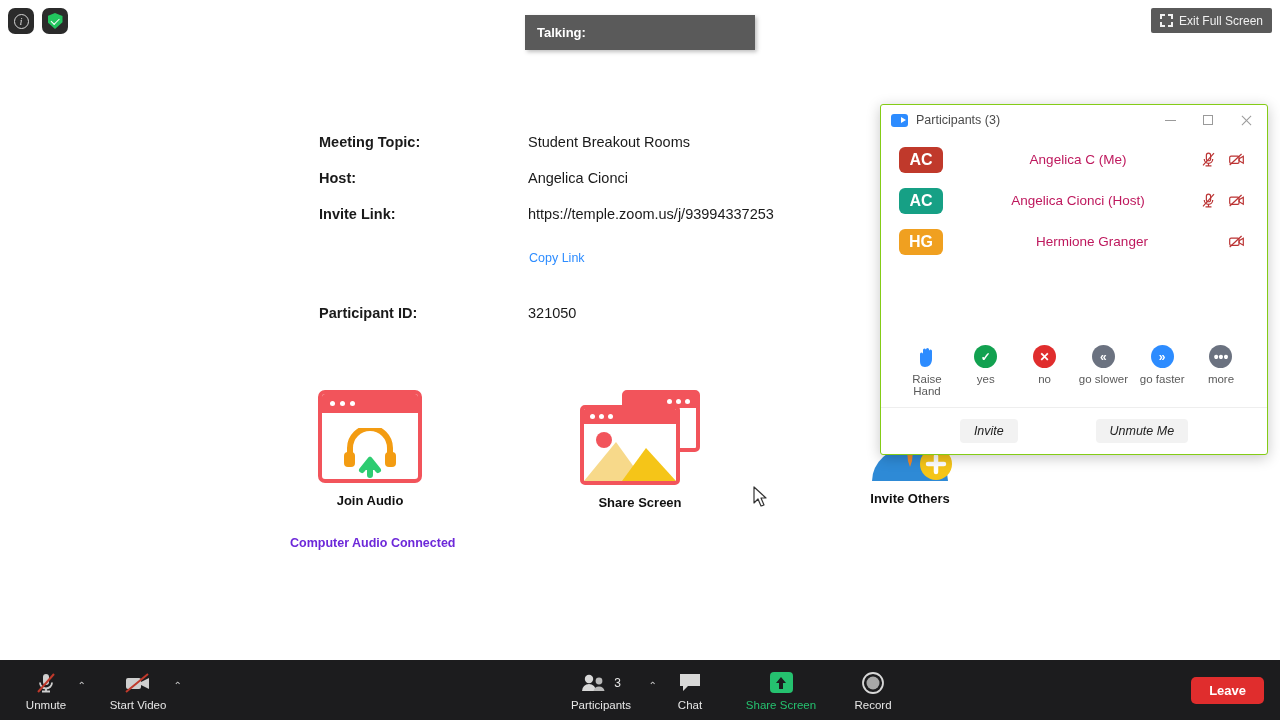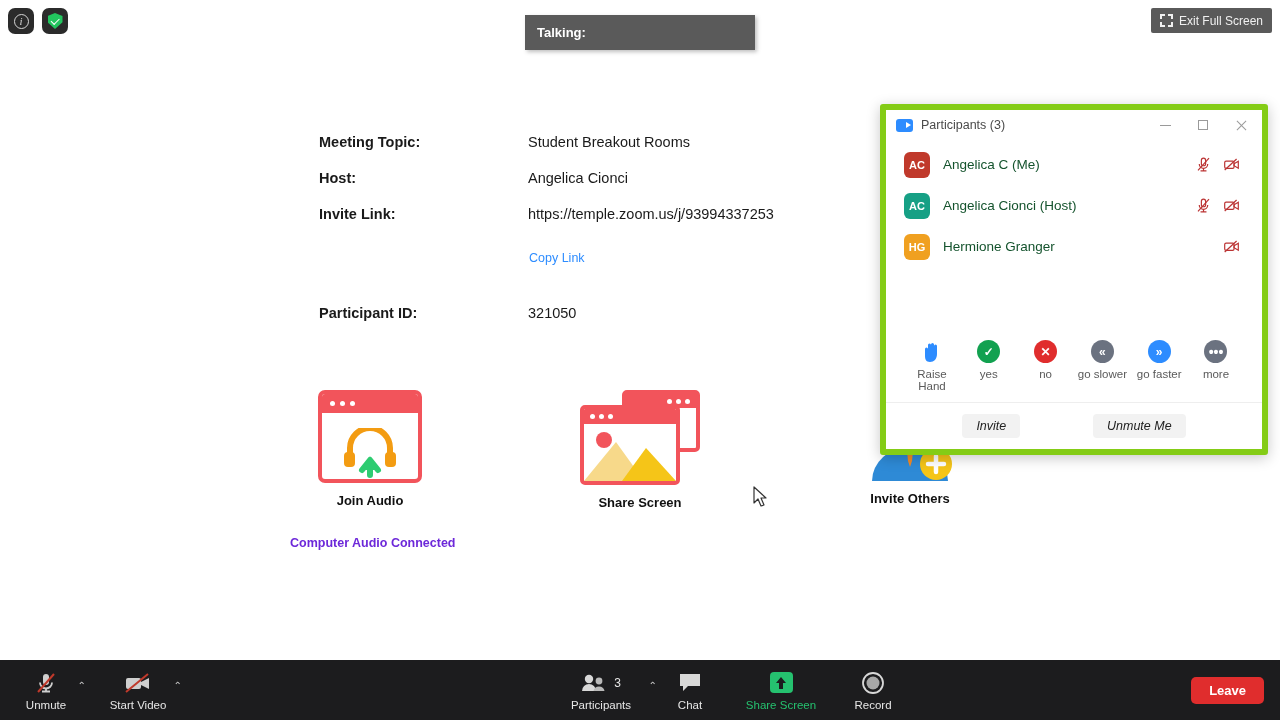--- a/index.html
+++ b/index.html
@@ -104,21 +104,21 @@
   }
   .ss-front-bar { height: 15px; background: #f2545b; display: flex; align-items: center; gap: 4px; padding-left: 6px; }
 
   
   .io { left: 845px; top: 25px; width: 130px; }
   .io-art { position: relative; width: 100px; height: 66px; margin: 0 auto; }
 
   
   .panel {
     position: absolute; left: 880px; top: 104px; width: 388px; height: 351px;
-    background: #fff; border: 6px solid #84cc16; border-radius: 3px;
+    background: #fff; border: 1px solid #84cc16; border-radius: 3px;
     box-shadow: 0 3px 14px rgba(0,0,0,.22);
     display: flex; flex-direction: column;
   }
   .panel-title {
     height: 30px; display: flex; align-items: center; padding: 0 6px 0 10px; gap: 8px;
   }
   .zoom-cam {
     width: 17px; height: 13px; background: #2d8cff; border-radius: 3px; position: relative;
   }
   .zoom-cam::after {
@@ -133,25 +133,25 @@
   .ctrl-close { position: relative; width: 12px; height: 12px; }
   .ctrl-close::before, .ctrl-close::after {
     content: ""; position: absolute; left: 0; top: 5.5px; width: 13px; height: 1px; background: #9a9a9a;
   }
   .ctrl-close::before { transform: rotate(45deg); }
   .ctrl-close::after { transform: rotate(-45deg); }
 
   .plist { flex: 1; padding-top: 4px; }
   .prow { height: 41px; display: flex; align-items: center; padding: 0 22px 0 18px; }
   .avatar {
-    width: 26px; height: 26px; border-radius: 6px; color: #fff;
-    font-size: 11px; font-weight: bold; display: flex; align-items: center; justify-content: center;
+    width: 44px; height: 26px; border-radius: 6px; color: #fff;
+    font-size: 16px; font-weight: bold; display: flex; align-items: center; justify-content: center;
     flex-shrink: 0;
   }
-  .pname { flex: 1; margin-left: 13px; font-size: 13.5px; color: #14532d; }
+  .pname { flex: 1; margin-left: 13px; font-size: 13.5px; color: #be185d; text-align: center; }
   .pstatus { display: flex; align-items: center; gap: 11px; }
   .mute-ico { width: 17px; height: 17px; }
 
   .feedback {
     display: flex; justify-content: space-between; padding: 8px 18px 10px 18px;
     border-bottom: 1px solid #eee;
   }
   .fb { width: 56px; text-align: center; }
   .fb-circle {
     width: 23px; height: 23px; border-radius: 50%; margin: 0 auto 5px auto;

